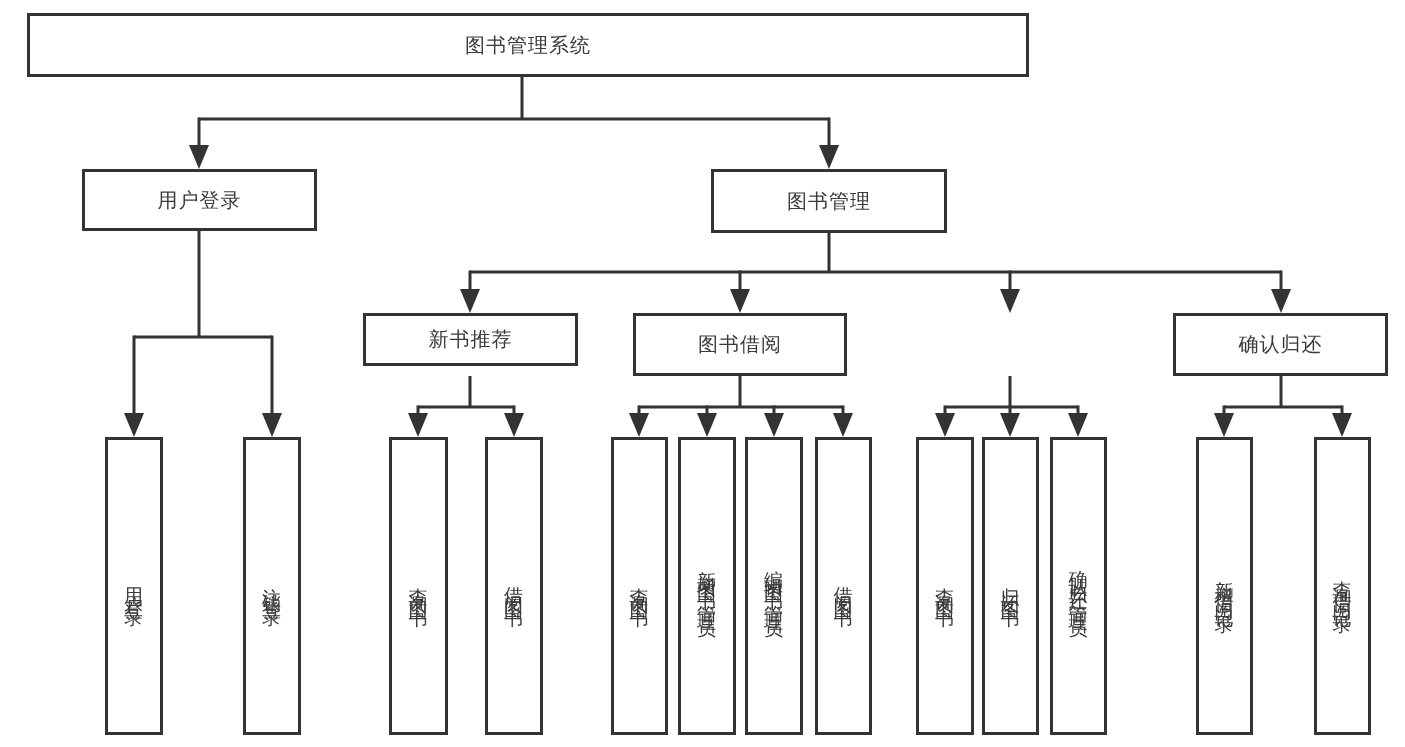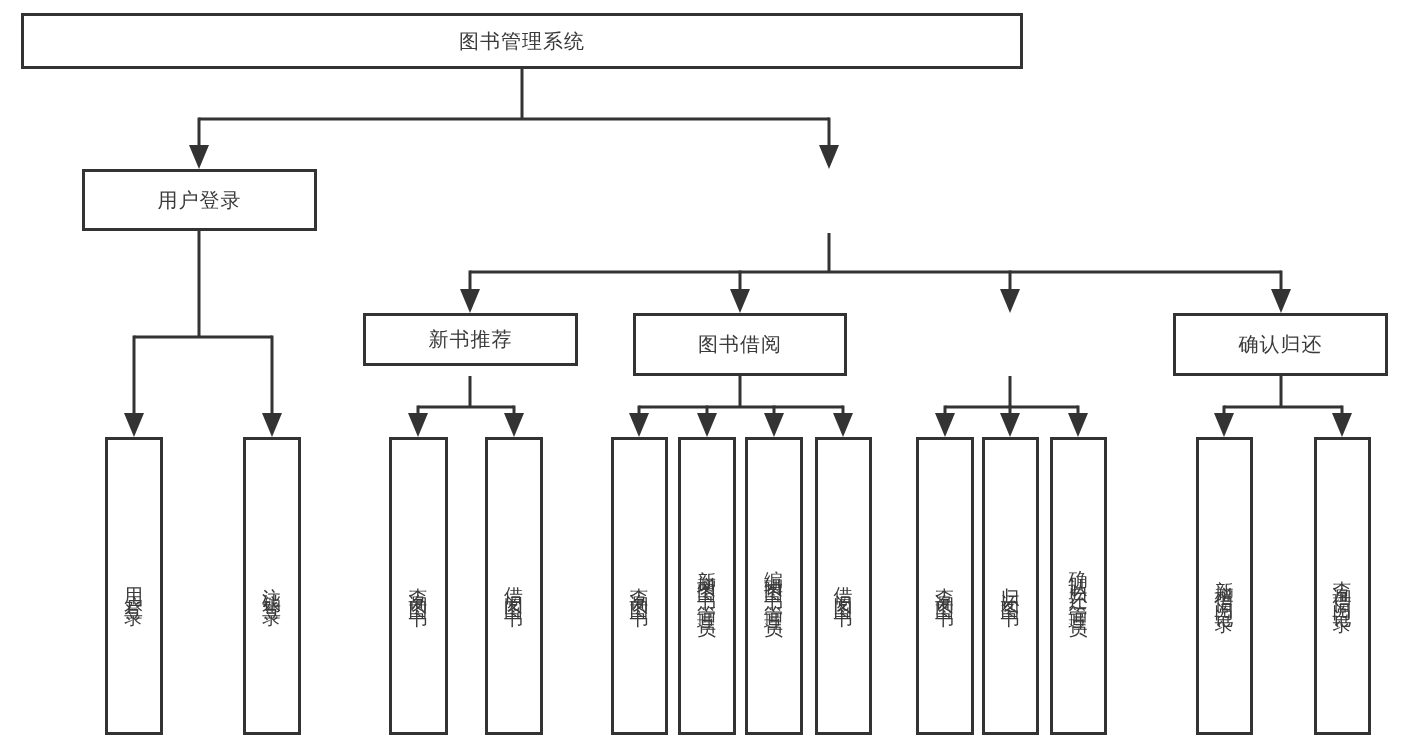--- a/index.html
+++ b/index.html
@@ -126,27 +126,30 @@
       <polygon points="774,437 764,413 784,413"></polygon>
       <polygon points="843,437 833,413 853,413"></polygon>
       <polygon points="945,437 935,413 955,413"></polygon>
       <polygon points="1010,437 1000,413 1020,413"></polygon>
       <polygon points="1078,437 1068,413 1088,413"></polygon>
       <polygon points="1224,437 1214,413 1234,413"></polygon>
       <polygon points="1342,437 1332,413 1352,413"></polygon>
     </g>
   </svg>
 
-  <div class="node hbox" style="left:21px; top:13px; width:1002px; height:56px">
+  <div class="node hbox" style="left:27px; top:13px; width:1002px; height:64px">
     <span>图书管理系统</span>
   </div>
 
   <div class="node hbox" style="left:82px; top:169px; width:235px; height:62px">
     <span>用户登录</span>
   </div>
+  <div class="node hbox" style="left:711px; top:169px; width:236px; height:64px">
+    <span>图书管理</span>
+  </div>
 
   <div class="node vbox" style="left:105px; top:437px; width:58px; height:298px">
     <span>用户登录</span>
   </div>
   <div class="node vbox" style="left:243px; top:437px; width:58px; height:298px">
     <span>注销登录</span>
   </div>
 
   <div class="node hbox" style="left:363px; top:313px; width:215px; height:53px">
     <span>新书推荐</span>

